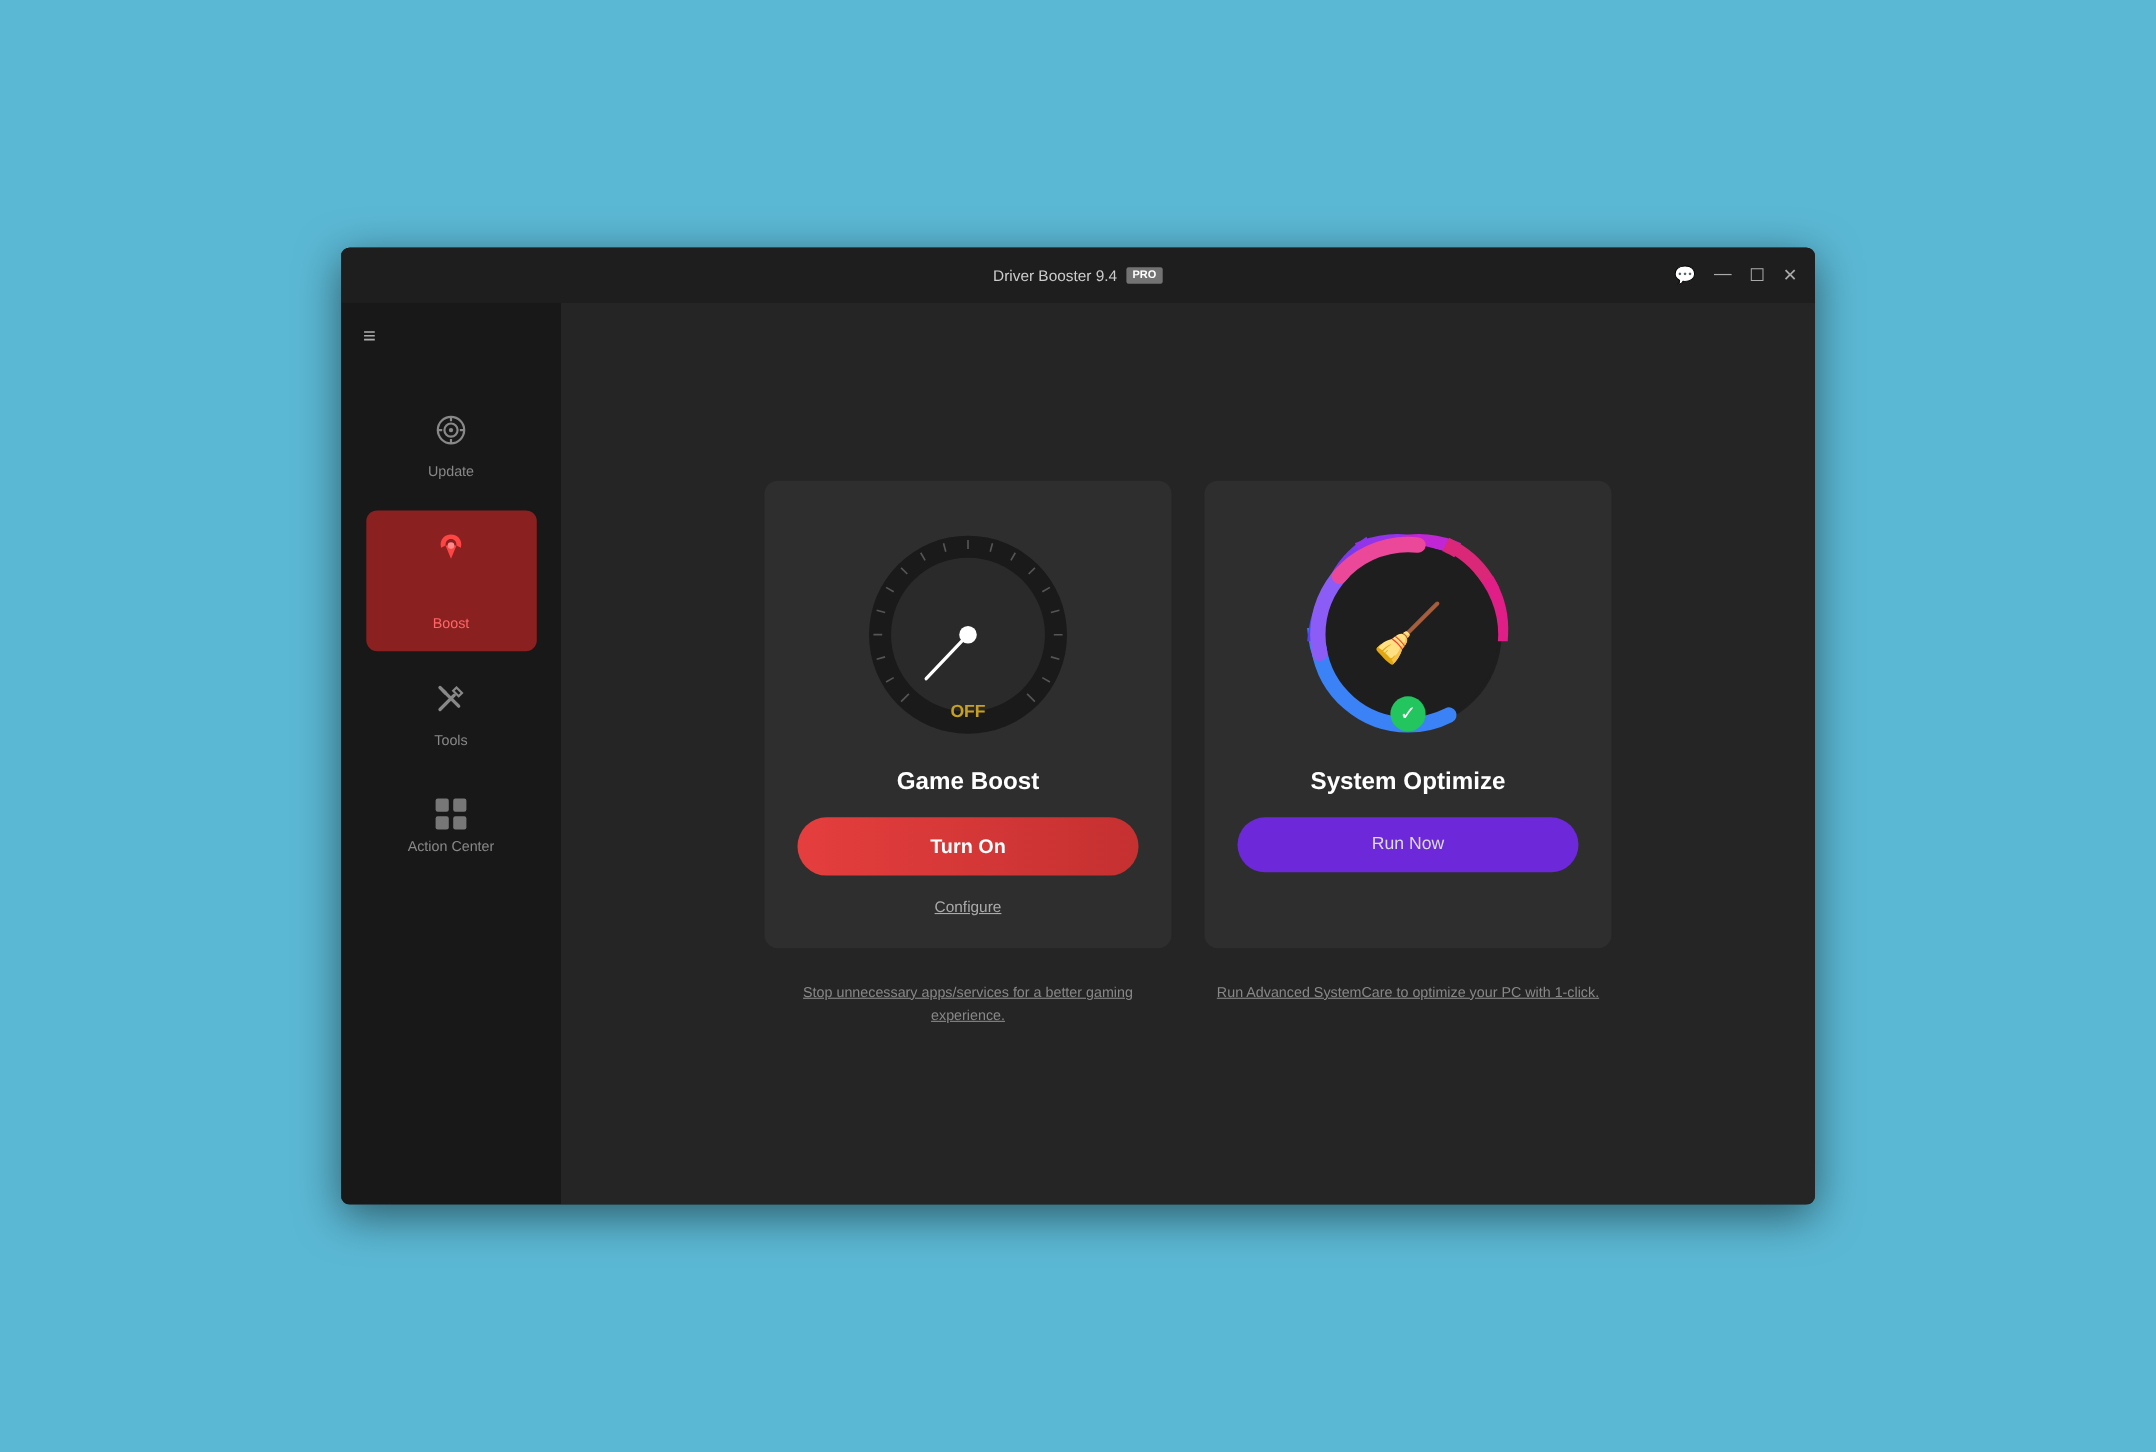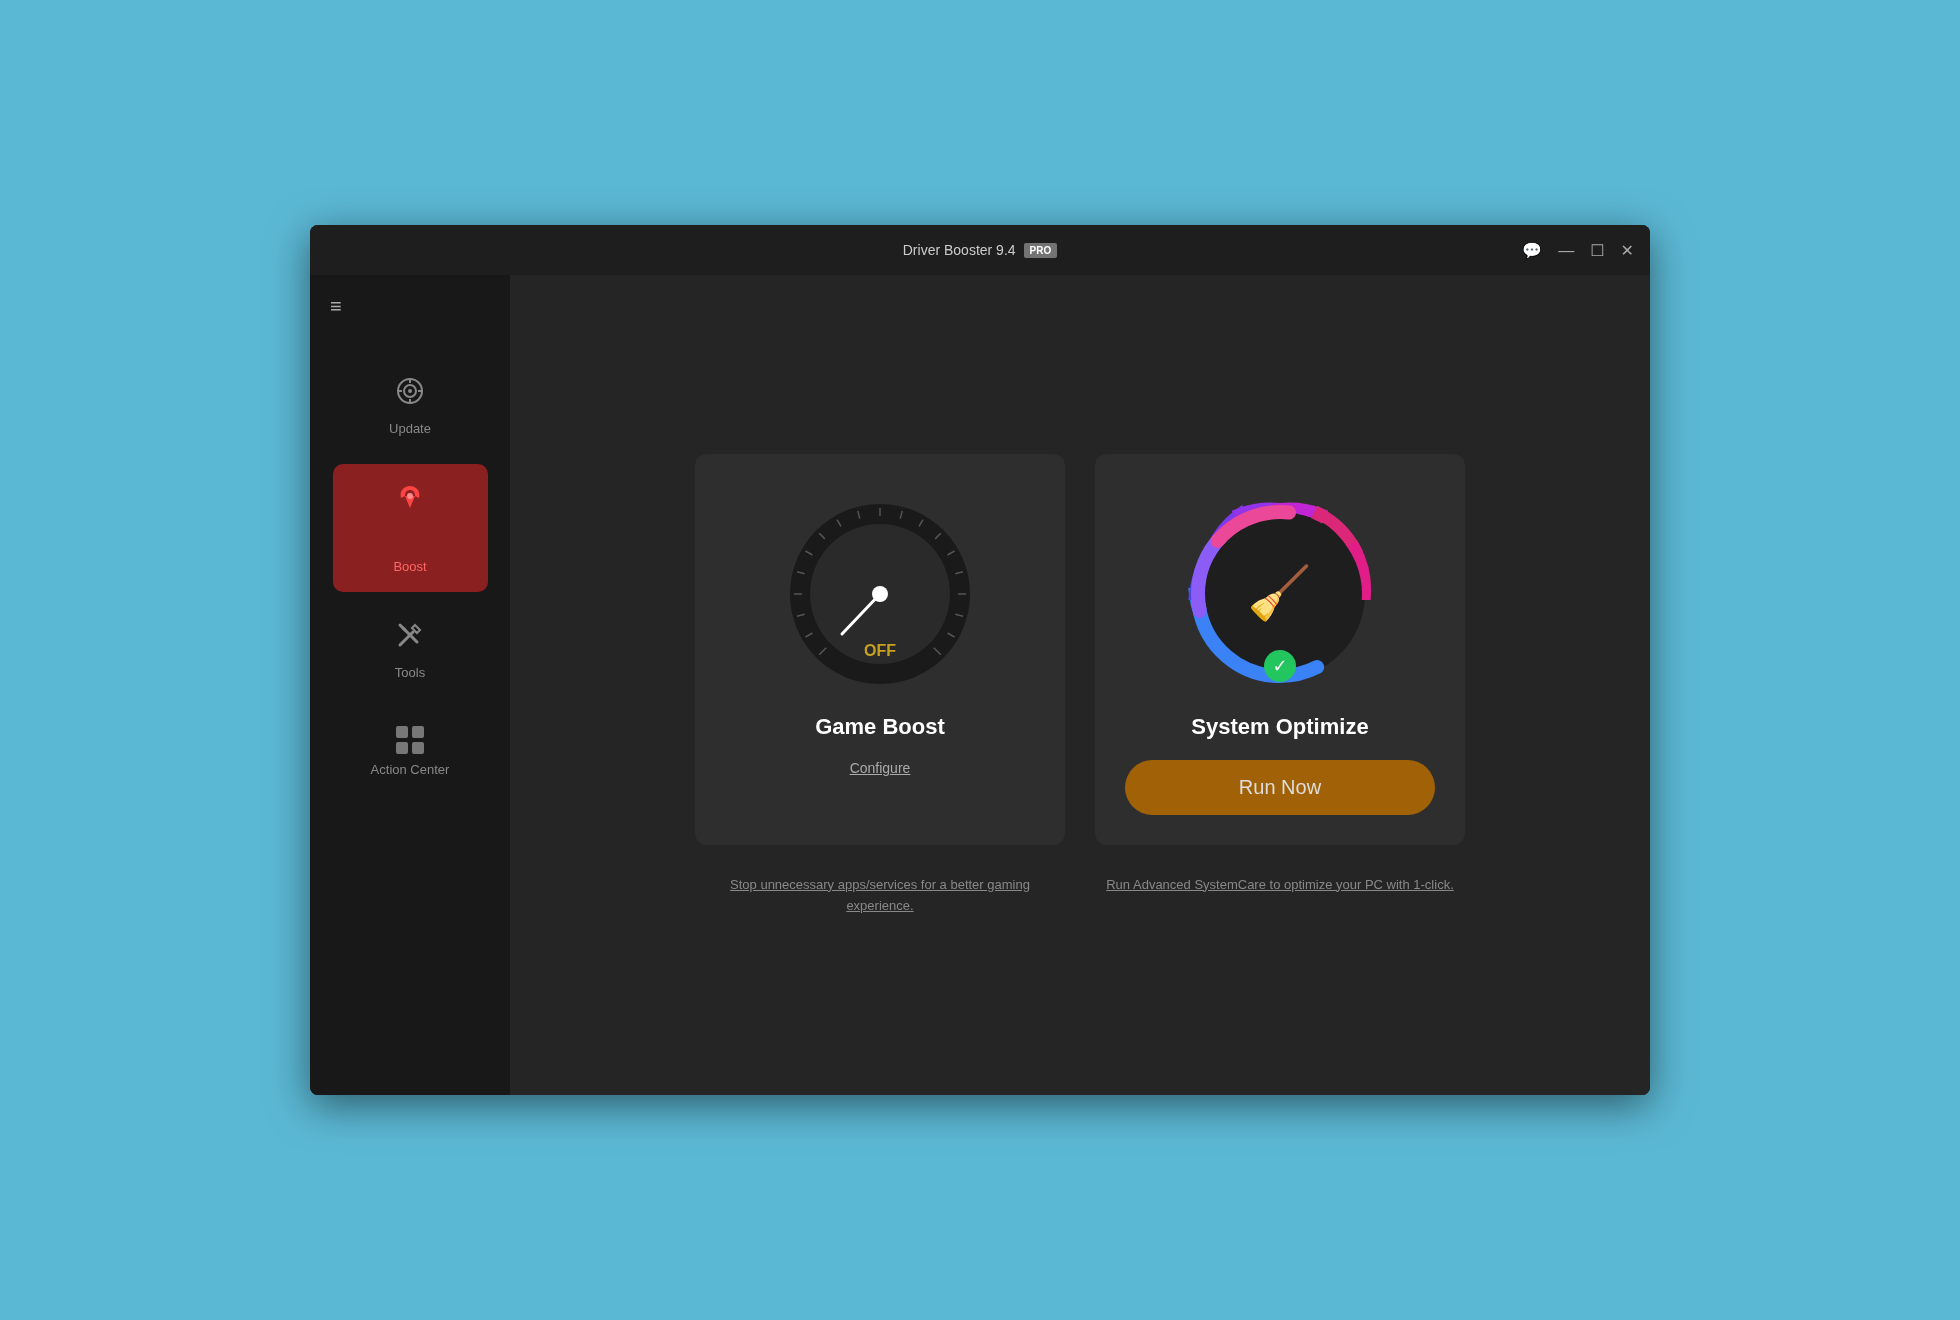--- a/index.html
+++ b/index.html
@@ -139,21 +139,21 @@
       position: relative;
       width: 200px;
       height: 200px;
     }
     .gauge-svg {
       width: 200px;
       height: 200px;
     }
     .gauge-off-label {
       position: absolute;
-      bottom: 34px;
+      bottom: 20px;
       left: 50%;
       transform: translateX(-50%);
       color: #c8a020;
       font-size: 16px;
       font-weight: 600;
     }
     
     .donut-wrapper {
       position: relative;
       width: 200px;
@@ -202,26 +202,26 @@
       color: #fff;
       border: none;
       border-radius: 30px;
       padding: 16px 60px;
       font-size: 18px;
       font-weight: 600;
       cursor: pointer;
       width: 100%;
     }
     .run-now-btn {
-      background: #a16207;
+      background: #6d28d9;
       color: #ddd;
       border: none;
       border-radius: 30px;
       padding: 16px 60px;
-      font-size: 20px;
+      font-size: 16px;
       font-weight: 500;
       cursor: pointer;
       width: 100%;
     }
     .configure-link {
       color: #aaa;
       text-decoration: underline;
       font-size: 14px;
       cursor: pointer;
       background: none;
@@ -358,20 +358,21 @@
 
               <line x1="100" y1="100" x2="62" y2="140" stroke="white" stroke-width="3" stroke-linecap="round"></line>
 
               <circle cx="100" cy="100" r="8" fill="white"></circle>
             </svg>
             <div class="gauge-off-label">OFF</div>
           </div>
 
           <div class="card-title">Game Boost</div>
 
+          <button class="turn-on-btn">Turn On</button>
 
           <button class="configure-link">Configure</button>
         </div>
 
         <div class="card">
 
           <div class="donut-wrapper">
             <svg class="donut-svg" viewBox="0 0 200 200">
 
               <circle cx="100" cy="100" r="85" fill="#1e1e1e"></circle>

